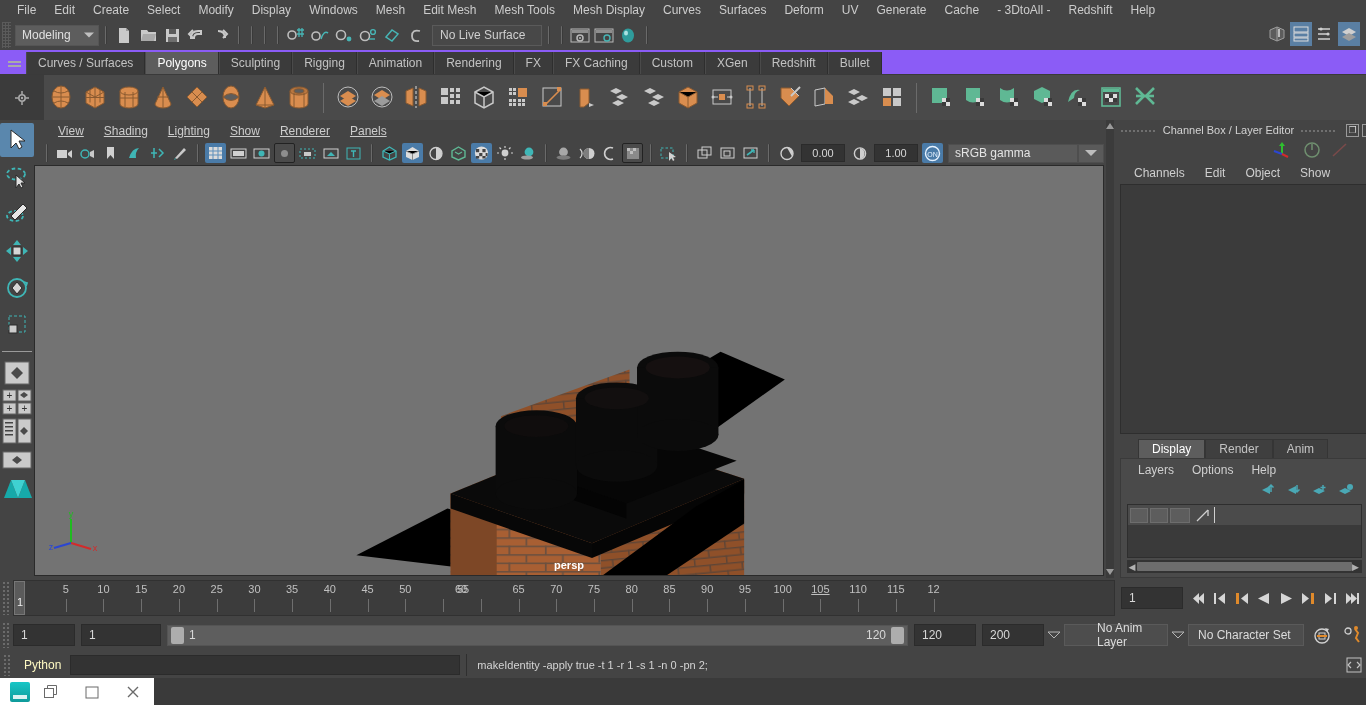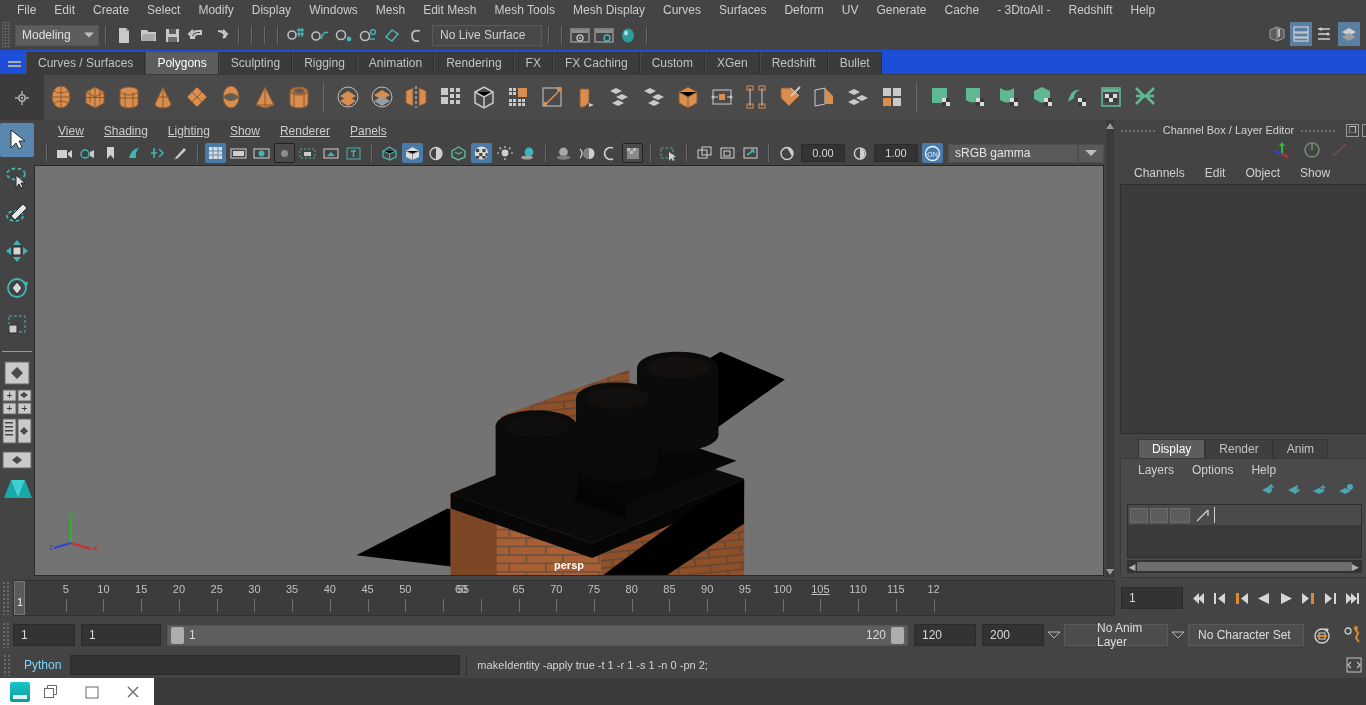--- a/index.html
+++ b/index.html
@@ -32,21 +32,21 @@
   .ticon{width:22px;height:24px;display:flex;align-items:center;justify-content:center;margin:0 1px;}
   .ticon svg{display:block;}
   .livefield{width:110px;height:21px;background:#484848;border:1px solid #5a5a5a;color:#cfcfcf;
      display:flex;align-items:center;padding-left:7px;font-size:12px;margin-left:4px;}
   .tr-icons{position:absolute;right:6px;top:2px;display:flex;gap:2px;}
   .tr-icons .sq{width:22px;height:24px;display:flex;align-items:center;justify-content:center;}
   .tr-icons .on{background:#5a7fa3;}
 
   
   .shelfwrap{background:#3b3b3b;}
-  .shelftabs{height:24px;display:flex;align-items:flex-end;background:#1d4ed8;padding-left:2px;}
+  .shelftabs{height:24px;display:flex;align-items:flex-end;background:#8b5cf6;padding-left:2px;}
   .hamb{width:24px;height:24px;display:flex;align-items:center;justify-content:center;}
   .hamb i{display:block;width:13px;height:2px;background:#aaa;box-shadow:0 4px 0 #aaa;}
   .stab{height:22px;line-height:22px;padding:0 11px;font-size:12px;color:#c2c2c2;background:#3b3b3b;
       border-right:1px solid #2e2e2e;border-left:1px solid #4a4a4a;white-space:nowrap;}
   .stab.active{background:#5d5d5d;color:#ffffff;}
   .shelfbody{height:46px;background:#4a4a4a;display:flex;align-items:center;position:relative;border-top:1px solid #3a3a3a;}
   .gearcol{width:44px;height:46px;background:#3b3b3b;display:flex;align-items:center;justify-content:center;}
   .shicon{width:32px;height:38px;margin:0 1px;display:flex;align-items:center;justify-content:center;}
   .vsep{width:1px;height:30px;background:#6b6b6b;margin:0 7px;}
 
@@ -122,21 +122,21 @@
   .rslider .handle{width:13px;height:17px;background:#adadad;border-radius:2px;}
   .rslider .lbl{font-size:12px;color:#d8d8d8;padding:0 5px;}
   .ddrop{width:20px;height:20px;display:flex;align-items:center;justify-content:center;}
   .combo{height:22px;background:#4d4d4d;border:1px solid #5a5a5a;color:#dcdcdc;font-size:12px;
       display:flex;align-items:center;padding:0 9px;}
   .animicon{width:26px;height:24px;display:flex;align-items:center;justify-content:center;margin-left:5px;}
 
   
   .cmdline{position:absolute;top:652px;left:0;width:1366px;height:26px;background:#444;display:flex;align-items:center;}
   .cmd-grip{width:9px;height:22px;background-image:radial-gradient(#7b7b7b 40%,transparent 41%);background-size:4px 4px;opacity:.7;margin:0 3px;}
-  .cmd-label{font-size:12px;color:#7dd3fc;padding:0 9px;}
+  .cmd-label{font-size:12px;color:#fef9c3;padding:0 9px;}
   .cmd-input{width:390px;height:20px;background:#333;border:1px solid #2b2b2b;}
   .cmd-sep{width:1px;height:22px;background:#2f2f2f;margin:0 6px;}
   .cmd-out{flex:1;font-size:11px;color:#d4d4d4;padding-left:4px;white-space:nowrap;overflow:hidden;}
   .cmd-right{width:24px;height:22px;display:flex;align-items:center;justify-content:center;}
 
   
   .taskbar{position:absolute;top:678px;left:0;width:1366px;height:27px;background:#3a3a3a;}
   .tb-win{position:absolute;left:0;top:0;width:154px;height:27px;background:#ffffff;display:flex;align-items:center;}
   .tb-ic{width:20px;height:20px;margin-left:10px;background:linear-gradient(180deg,#19c6c6,#0f9a9a);border-radius:2px;position:relative;}
   .tb-ic:after{content:"";position:absolute;left:3px;bottom:3px;width:14px;height:4px;background:#ffffff;opacity:.85;}

